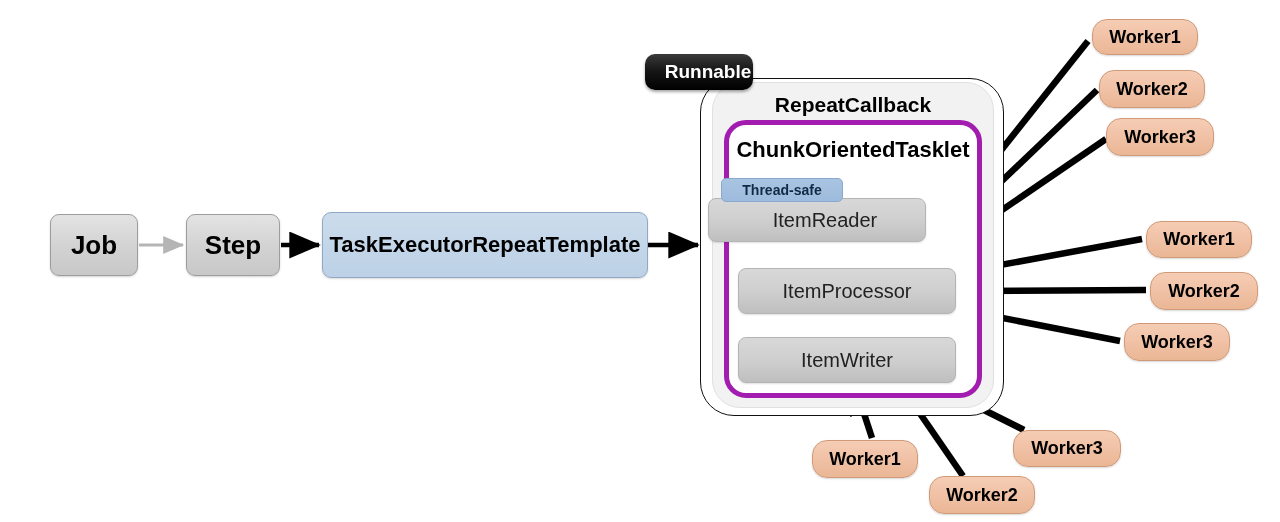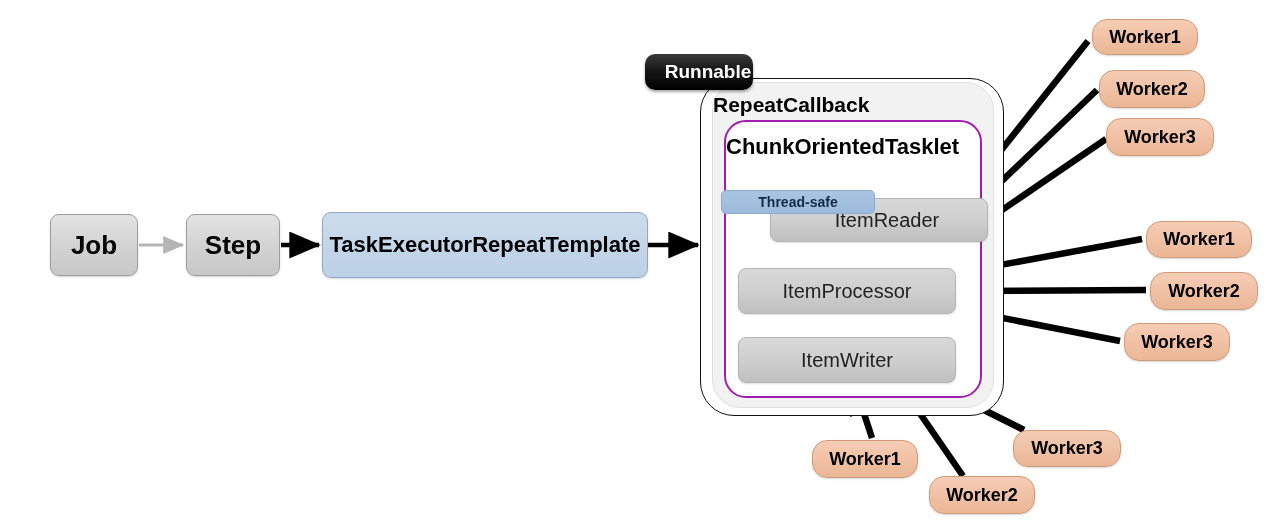--- a/index.html
+++ b/index.html
@@ -95,27 +95,27 @@
     box-sizing: border-box;
     background: #f2f2f2;
     border: 1px solid #e0e0e0;
     border-radius: 28px;
   }
   
   .container-chunk {
     position: absolute;
     box-sizing: border-box;
     background: #ffffff;
-    border: 2px solid #a21caf;
+    border: 5px solid #a21caf;
     border-radius: 22px;
   }
   .panel-title {
     position: absolute;
     width: 100%;
-    text-align: left;
+    text-align: center;
     font-weight: bold;
     color: #000000;
     white-space: nowrap;
   }
   .title-repeat { font-size: 21px; top: 10px; }
   .title-chunk  { font-size: 22px; top: 12px; }
 
   
   .badge-runnable {
     position: absolute;
@@ -239,25 +239,25 @@
   </div>
 
   <div class="container-chunk" style="left:724px; top:120px; width:258px; height:278px;">
     <div class="panel-title title-chunk">ChunkOrientedTasklet</div>
   </div>
 
   <div class="badge-runnable" style="left:645px; top:54px; width:108px; height:36px;">
     <span>Runnable</span>
   </div>
 
-  <div class="node stage-node" style="left:770px; top:198px; width:218px; height:44px;padding-left:16px;">
+  <div class="node stage-node" style="left:708px; top:198px; width:218px; height:44px;padding-left:16px;">
     <span>ItemReader</span>
   </div>
 
-  <div class="badge-thread" style="left:721px; top:190px; width:154px; height:24px;">
+  <div class="badge-thread" style="left:721px; top:178px; width:122px; height:24px;">
     <span>Thread-safe</span>
   </div>
 
   <div class="node stage-node" style="left:738px; top:268px; width:218px; height:46px;">
     <span>ItemProcessor</span>
   </div>
 
   <div class="node stage-node" style="left:738px; top:337px; width:218px; height:46px;">
     <span>ItemWriter</span>
   </div>

